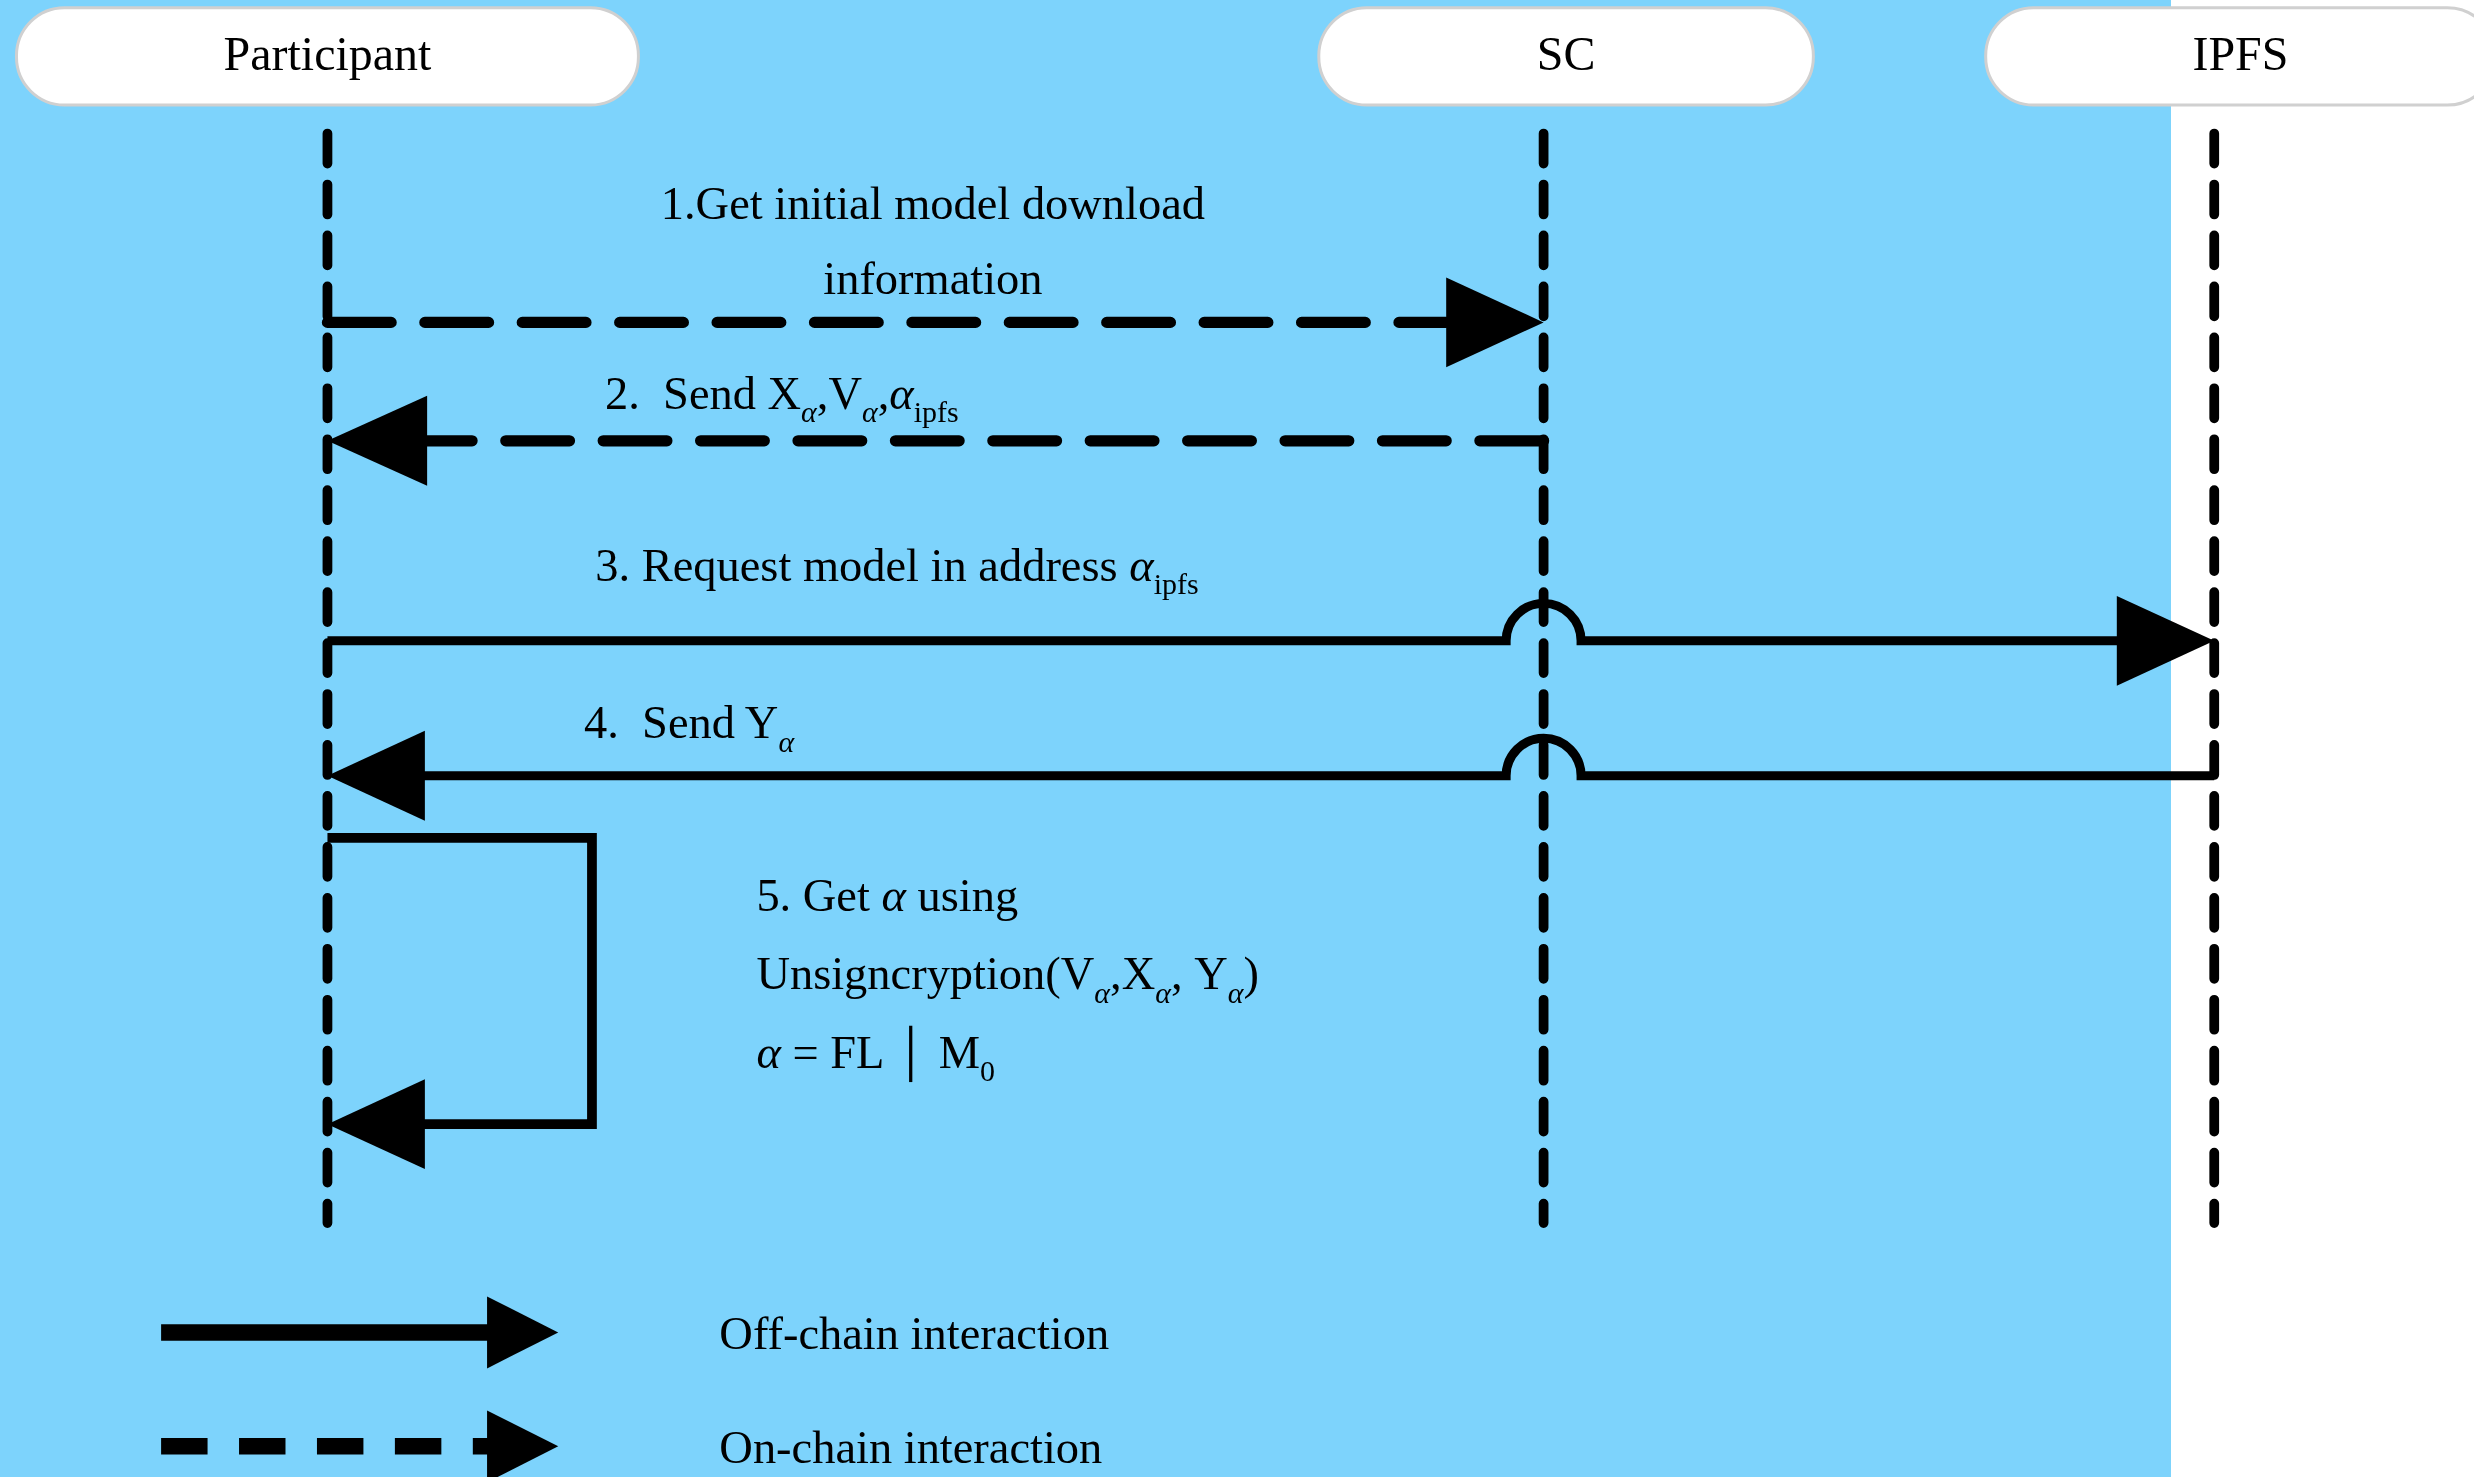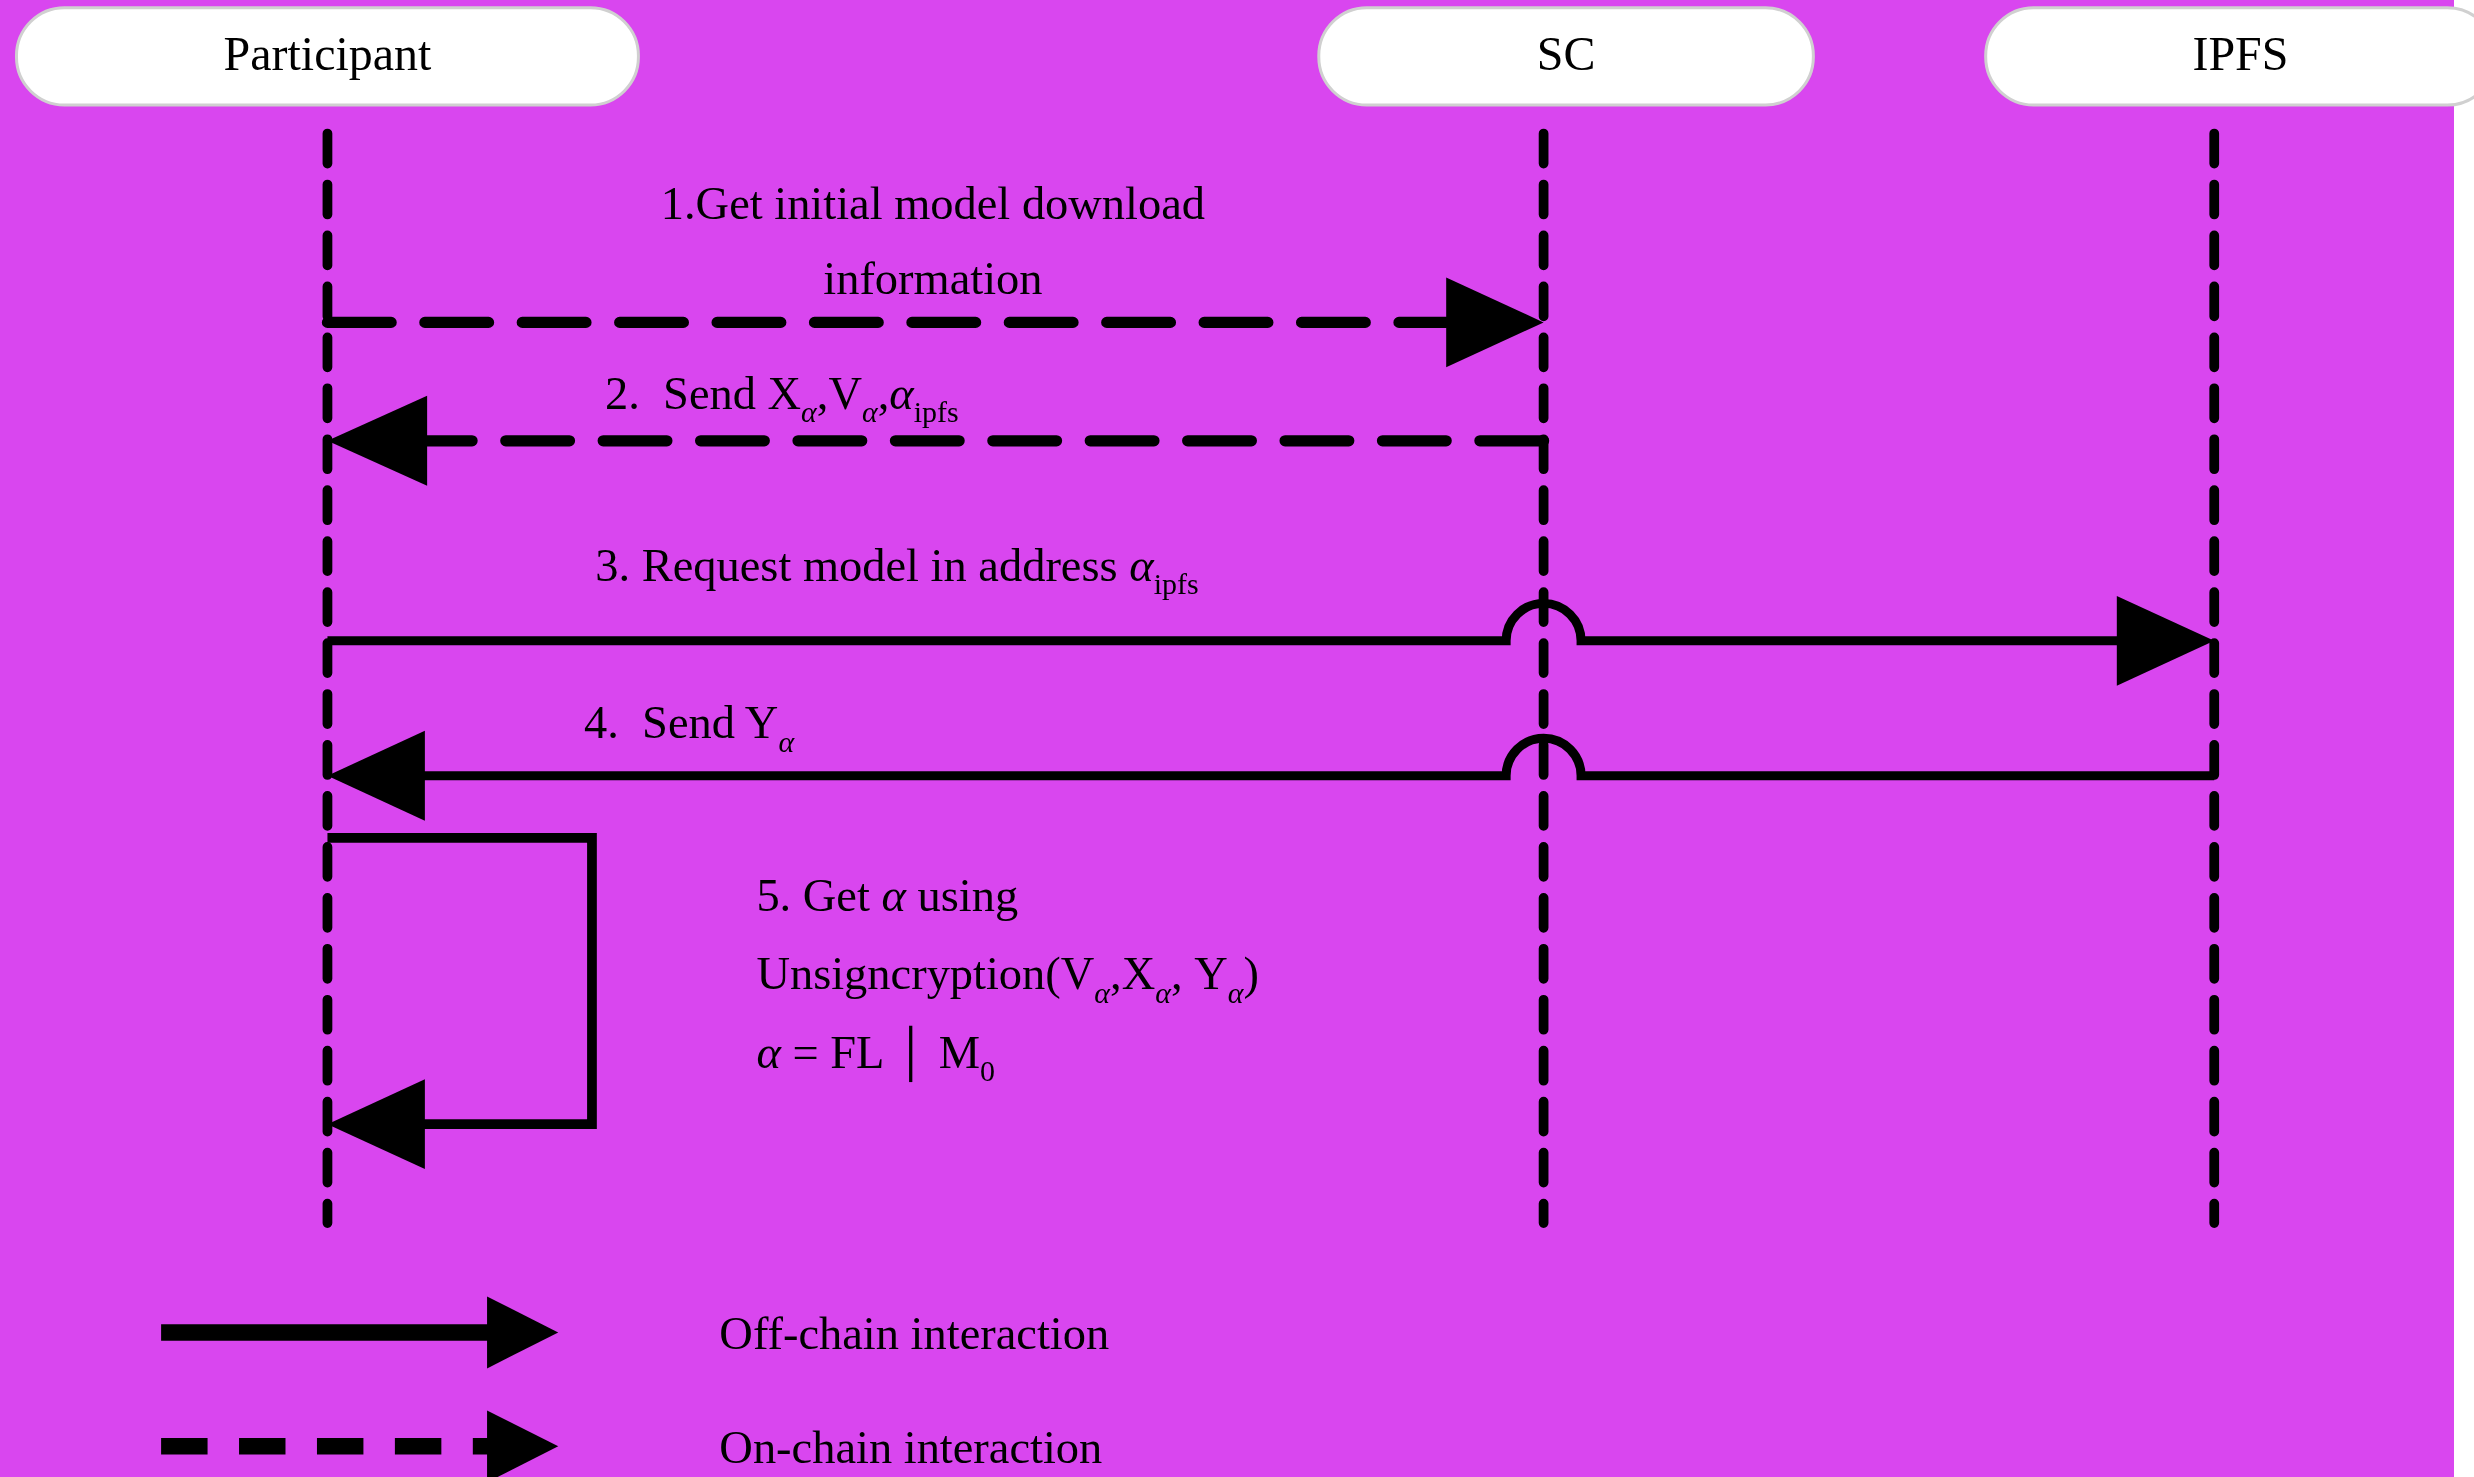--- a/index.html
+++ b/index.html
@@ -8,23 +8,23 @@
     background: #ffffff;
   }
   body {
     width: 2475px;
     height: 1478px;
     font-family: "Liberation Serif", "DejaVu Serif", serif;
     overflow: hidden;
   }
   #diagram-root {
     position: relative;
-    width: 2454px;
+    width: 2171px;
     height: 1478px;
-    background: #d946ef;
+    background: #7dd3fc;
   }
   svg.sequence-canvas {
     position: absolute;
     left: 0;
     top: 0;
     width: 2475px;
     height: 1478px;
     display: block;
   }
   .lifeline-box {

